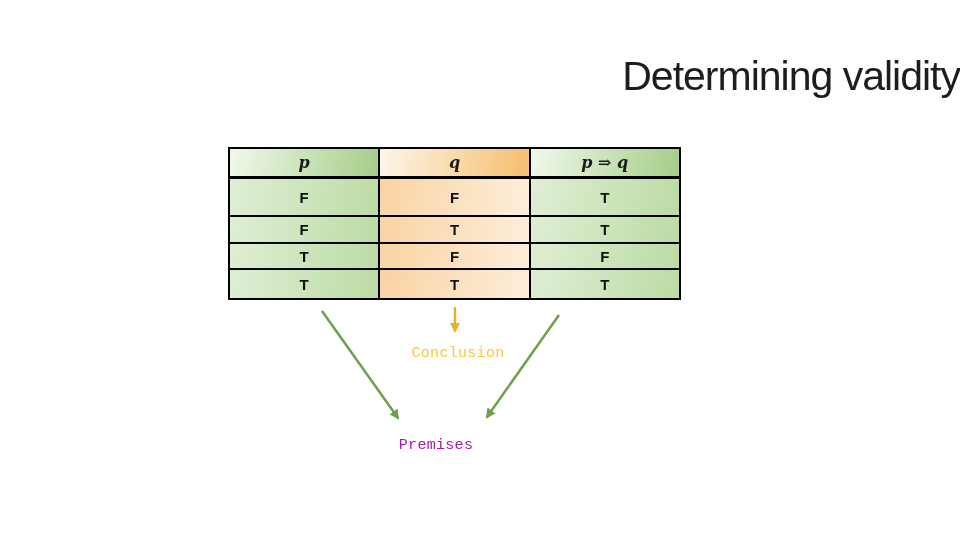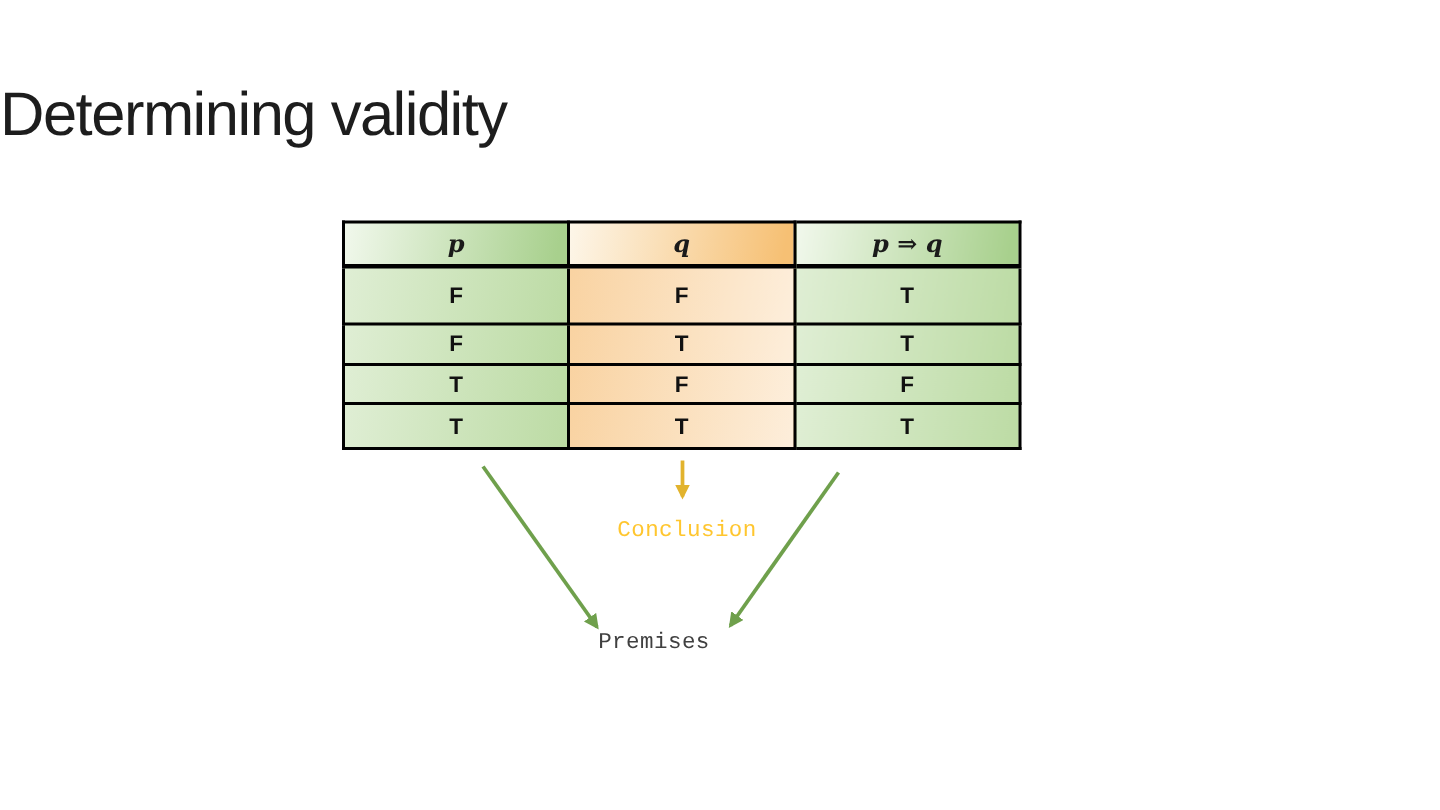--- a/index.html
+++ b/index.html
@@ -13,21 +13,21 @@
     width: 960px;
     height: 540px;
     background: #ffffff;
     overflow: hidden;
   }
   .slide-title {
     position: absolute;
     top: 52px;
     left: 0;
     width: 960px;
-    text-align: left;
+    text-align: right;
     font-family: "Liberation Sans", sans-serif;
     font-weight: 300;
     font-size: 41px;
     line-height: 48px;
     letter-spacing: -1px;
     color: #1d1d1d;
     margin: 0;
   }
   table.truth-table {
     position: absolute;
@@ -87,22 +87,22 @@
     font-size: 15px;
     letter-spacing: 0.3px;
   }
   .conclusion-label {
     left: 358px;
     top: 345px;
     color: #ffc62f;
   }
   .premises-label {
     left: 336px;
-    top: 420px;
-    color: #404040;
+    top: 437px;
+    color: #a21caf;
   }
 </style>
 </head>
 <body>
 
 <div class="slide">
 
   <h1 class="slide-title">Determining validity</h1>
 
   <table class="truth-table">

